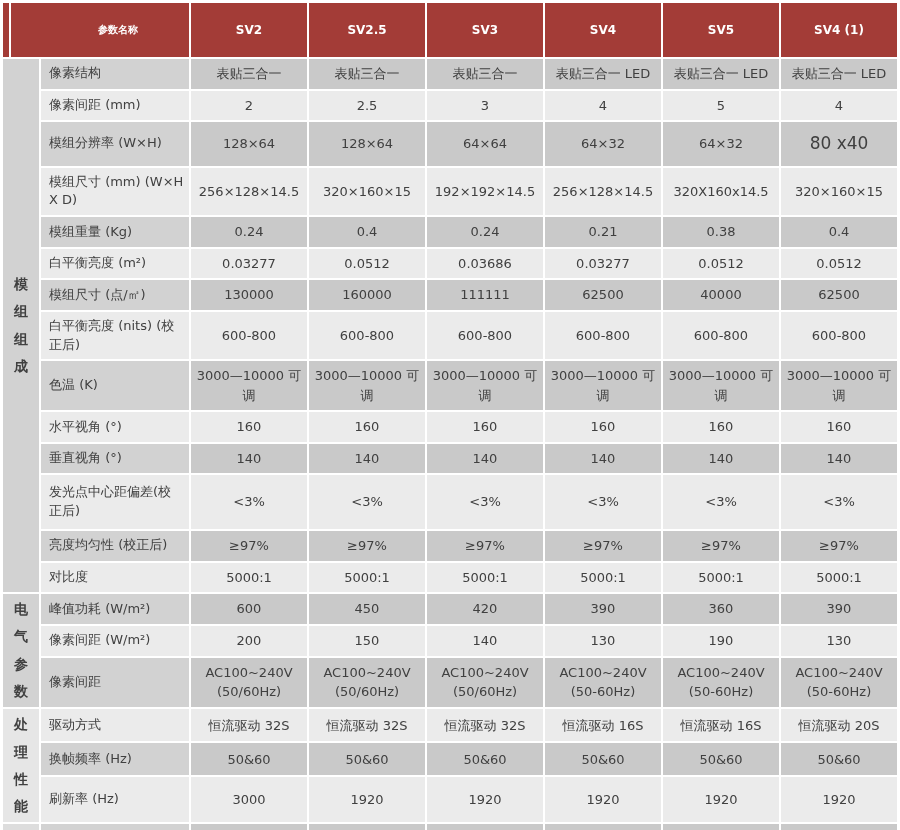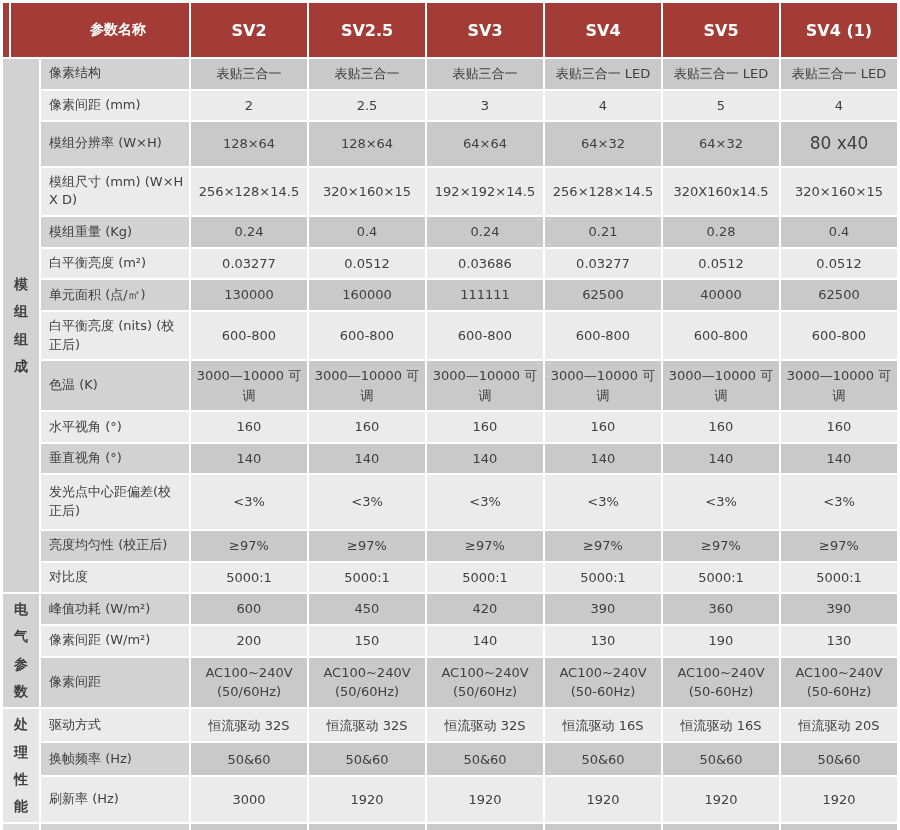--- a/index.html
+++ b/index.html
@@ -21,26 +21,26 @@
     border-collapse:separate;
     border-spacing:2px;
     table-layout:fixed;
     width:898px;
     margin:1px 0 0 1px;
   }
   th{
     background:var(--header-bg);
     color:var(--header-text);
     font-weight:bold;
-    font-size:16px;
+    font-size:12px;
     height:54px;
     text-align:center;
     padding:0;
   }
-  th.param{font-size:14px;padding-left:36px;}
+  th.param{font-size:10px;padding-left:36px;}
   td{
     font-size:13px;
     color:var(--text);
     vertical-align:middle;
     padding:5px 3px;
   }
   td.label{text-align:left;padding-left:8px;padding-right:5px;line-height:1.45;}
   td.val{text-align:center;white-space:pre-line;line-height:1.5;}
   tbody tr:nth-child(odd) td{background:var(--row-dark);}
   tbody tr:nth-child(even) td{background:var(--row-light);}
@@ -130,34 +130,34 @@
         <td class="val">256×128×14.5</td>
         <td class="val">320X160x14.5</td>
         <td class="val">320×160×15</td>
       </tr>
       <tr>
         <td class="label">模组重量 (Kg)</td>
         <td class="val">0.24</td>
         <td class="val">0.4</td>
         <td class="val">0.24</td>
         <td class="val">0.21</td>
-        <td class="val">0.28</td>
+        <td class="val">0.38</td>
         <td class="val">0.4</td>
       </tr>
       <tr>
         <td class="label">白平衡亮度 (m²)</td>
         <td class="val">0.03277</td>
         <td class="val">0.0512</td>
         <td class="val">0.03686</td>
         <td class="val">0.03277</td>
         <td class="val">0.0512</td>
         <td class="val">0.0512</td>
       </tr>
       <tr>
-        <td class="label">单元面积 (点/㎡)</td>
+        <td class="label">模组尺寸 (点/㎡)</td>
         <td class="val">130000</td>
         <td class="val">160000</td>
         <td class="val">111111</td>
         <td class="val">62500</td>
         <td class="val">40000</td>
         <td class="val">62500</td>
       </tr>
       <tr>
         <td class="label">白平衡亮度 (nits) (校正后)</td>
         <td class="val">600-800</td>

